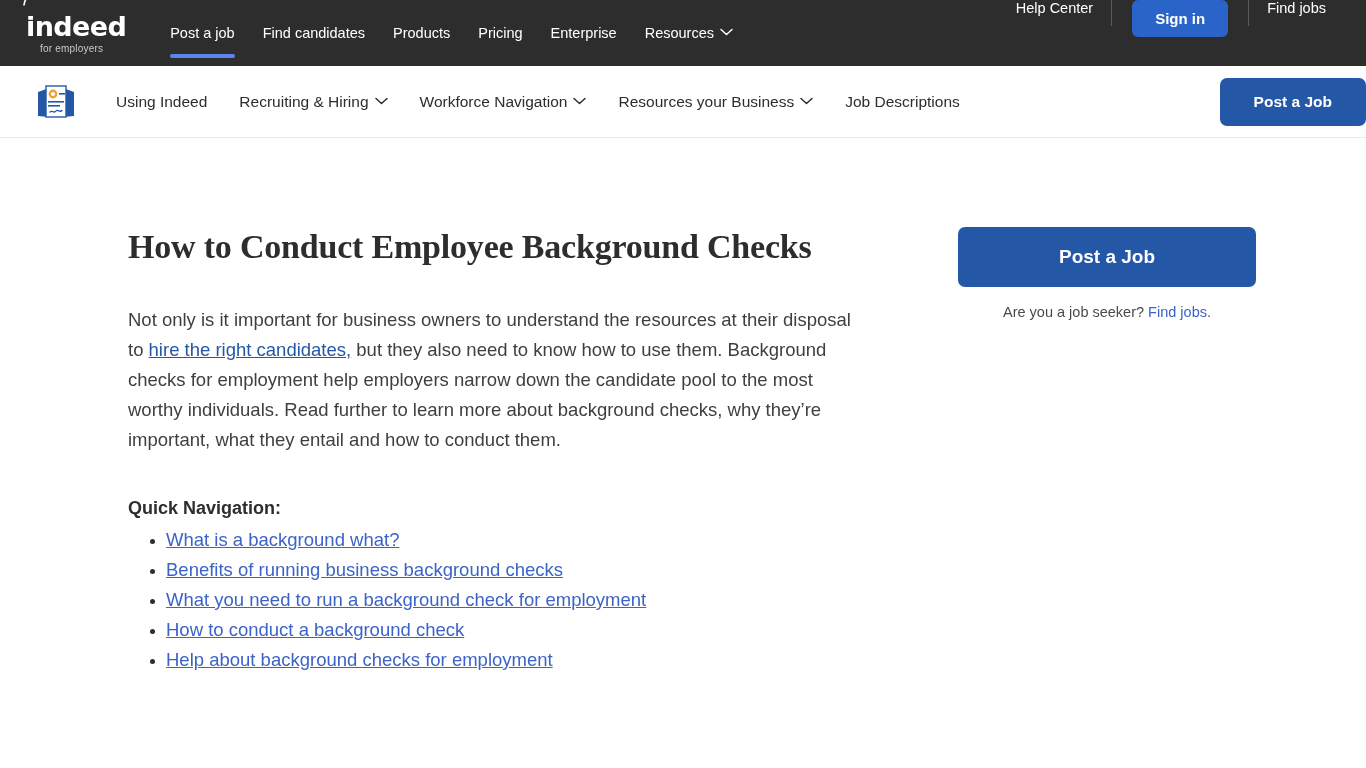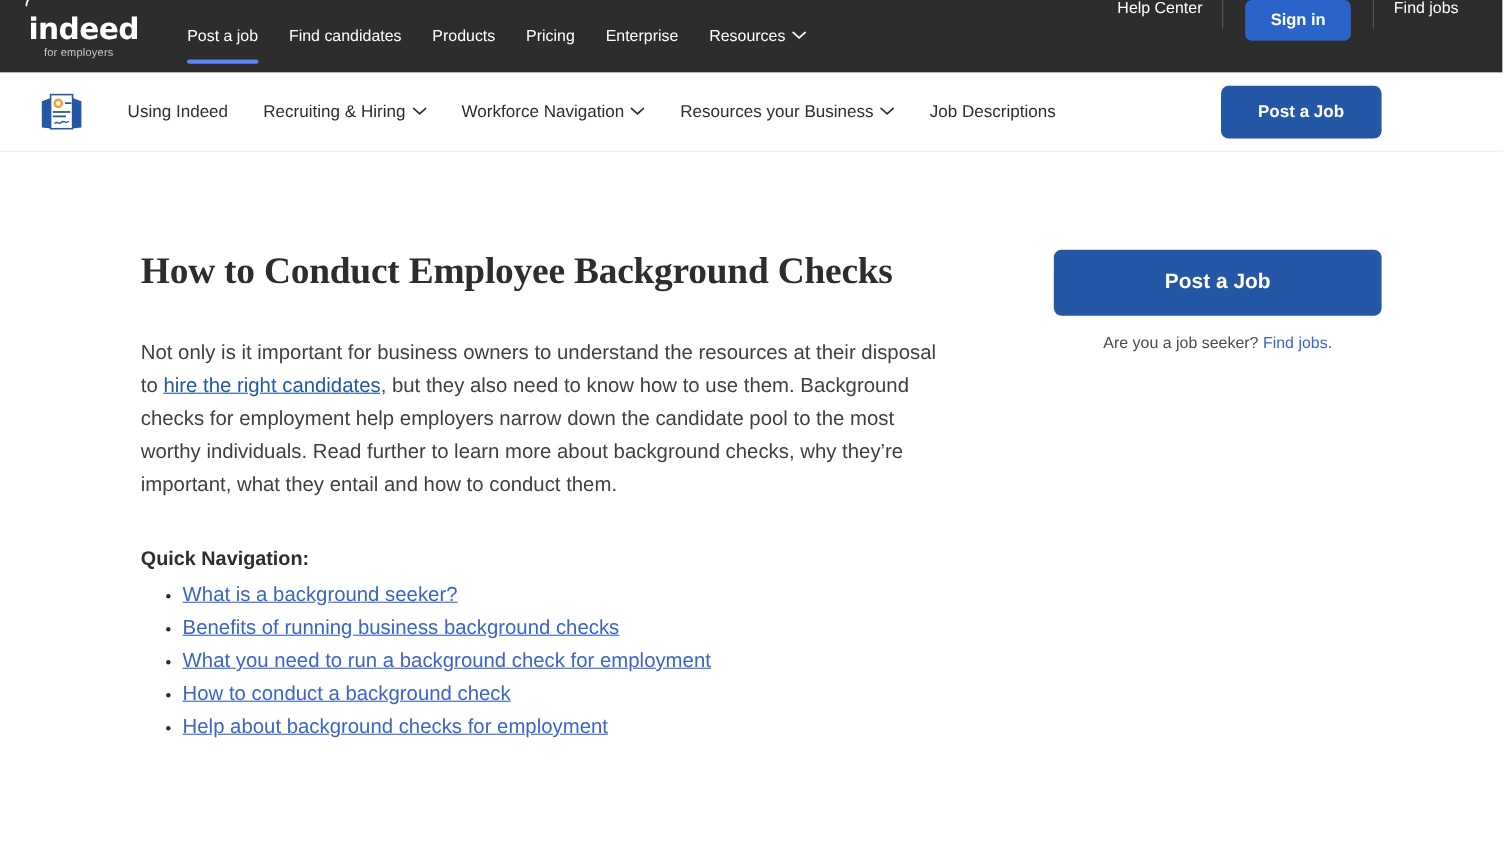--- a/index.html
+++ b/index.html
@@ -127,21 +127,20 @@
   }
 
   
   .subnav {
     position: relative;
     height: 72px;
     background: #ffffff;
     display: flex;
     align-items: center;
     padding-left: 34px;
-    padding-right: 110px;
     border-bottom: 1px solid #ebebeb;
   }
   .subnav-icon {
     width: 44px;
     height: 40px;
     flex: 0 0 44px;
     margin-right: 22px;
     display: flex;
     align-items: center;
     justify-content: center;
@@ -374,21 +373,21 @@
     <h1>How to Conduct Employee Background Checks</h1>
 
     <p class="intro">
       <span>Not only is it important for business owners to understand the resources at their disposal to </span><a class="inline-link">hire the right candidates,</a><span> but they also need to know how to use them. Background checks for employment help employers narrow down the candidate pool to the most worthy individuals. Read further to learn more about background checks, why they’re important, what they entail and how to conduct them.</span>
     </p>
 
     <p class="qn-title">Quick Navigation:</p>
 
     <ul class="qn-list">
       <li>
-        <a>What is a background seeker?</a>
+        <a>What is a background what?</a>
       </li>
       <li>
         <a>Benefits of running business background checks</a>
       </li>
       <li>
         <a>What you need to run a background check for employment</a>
       </li>
       <li>
         <a>How to conduct a background check</a>
       </li>

